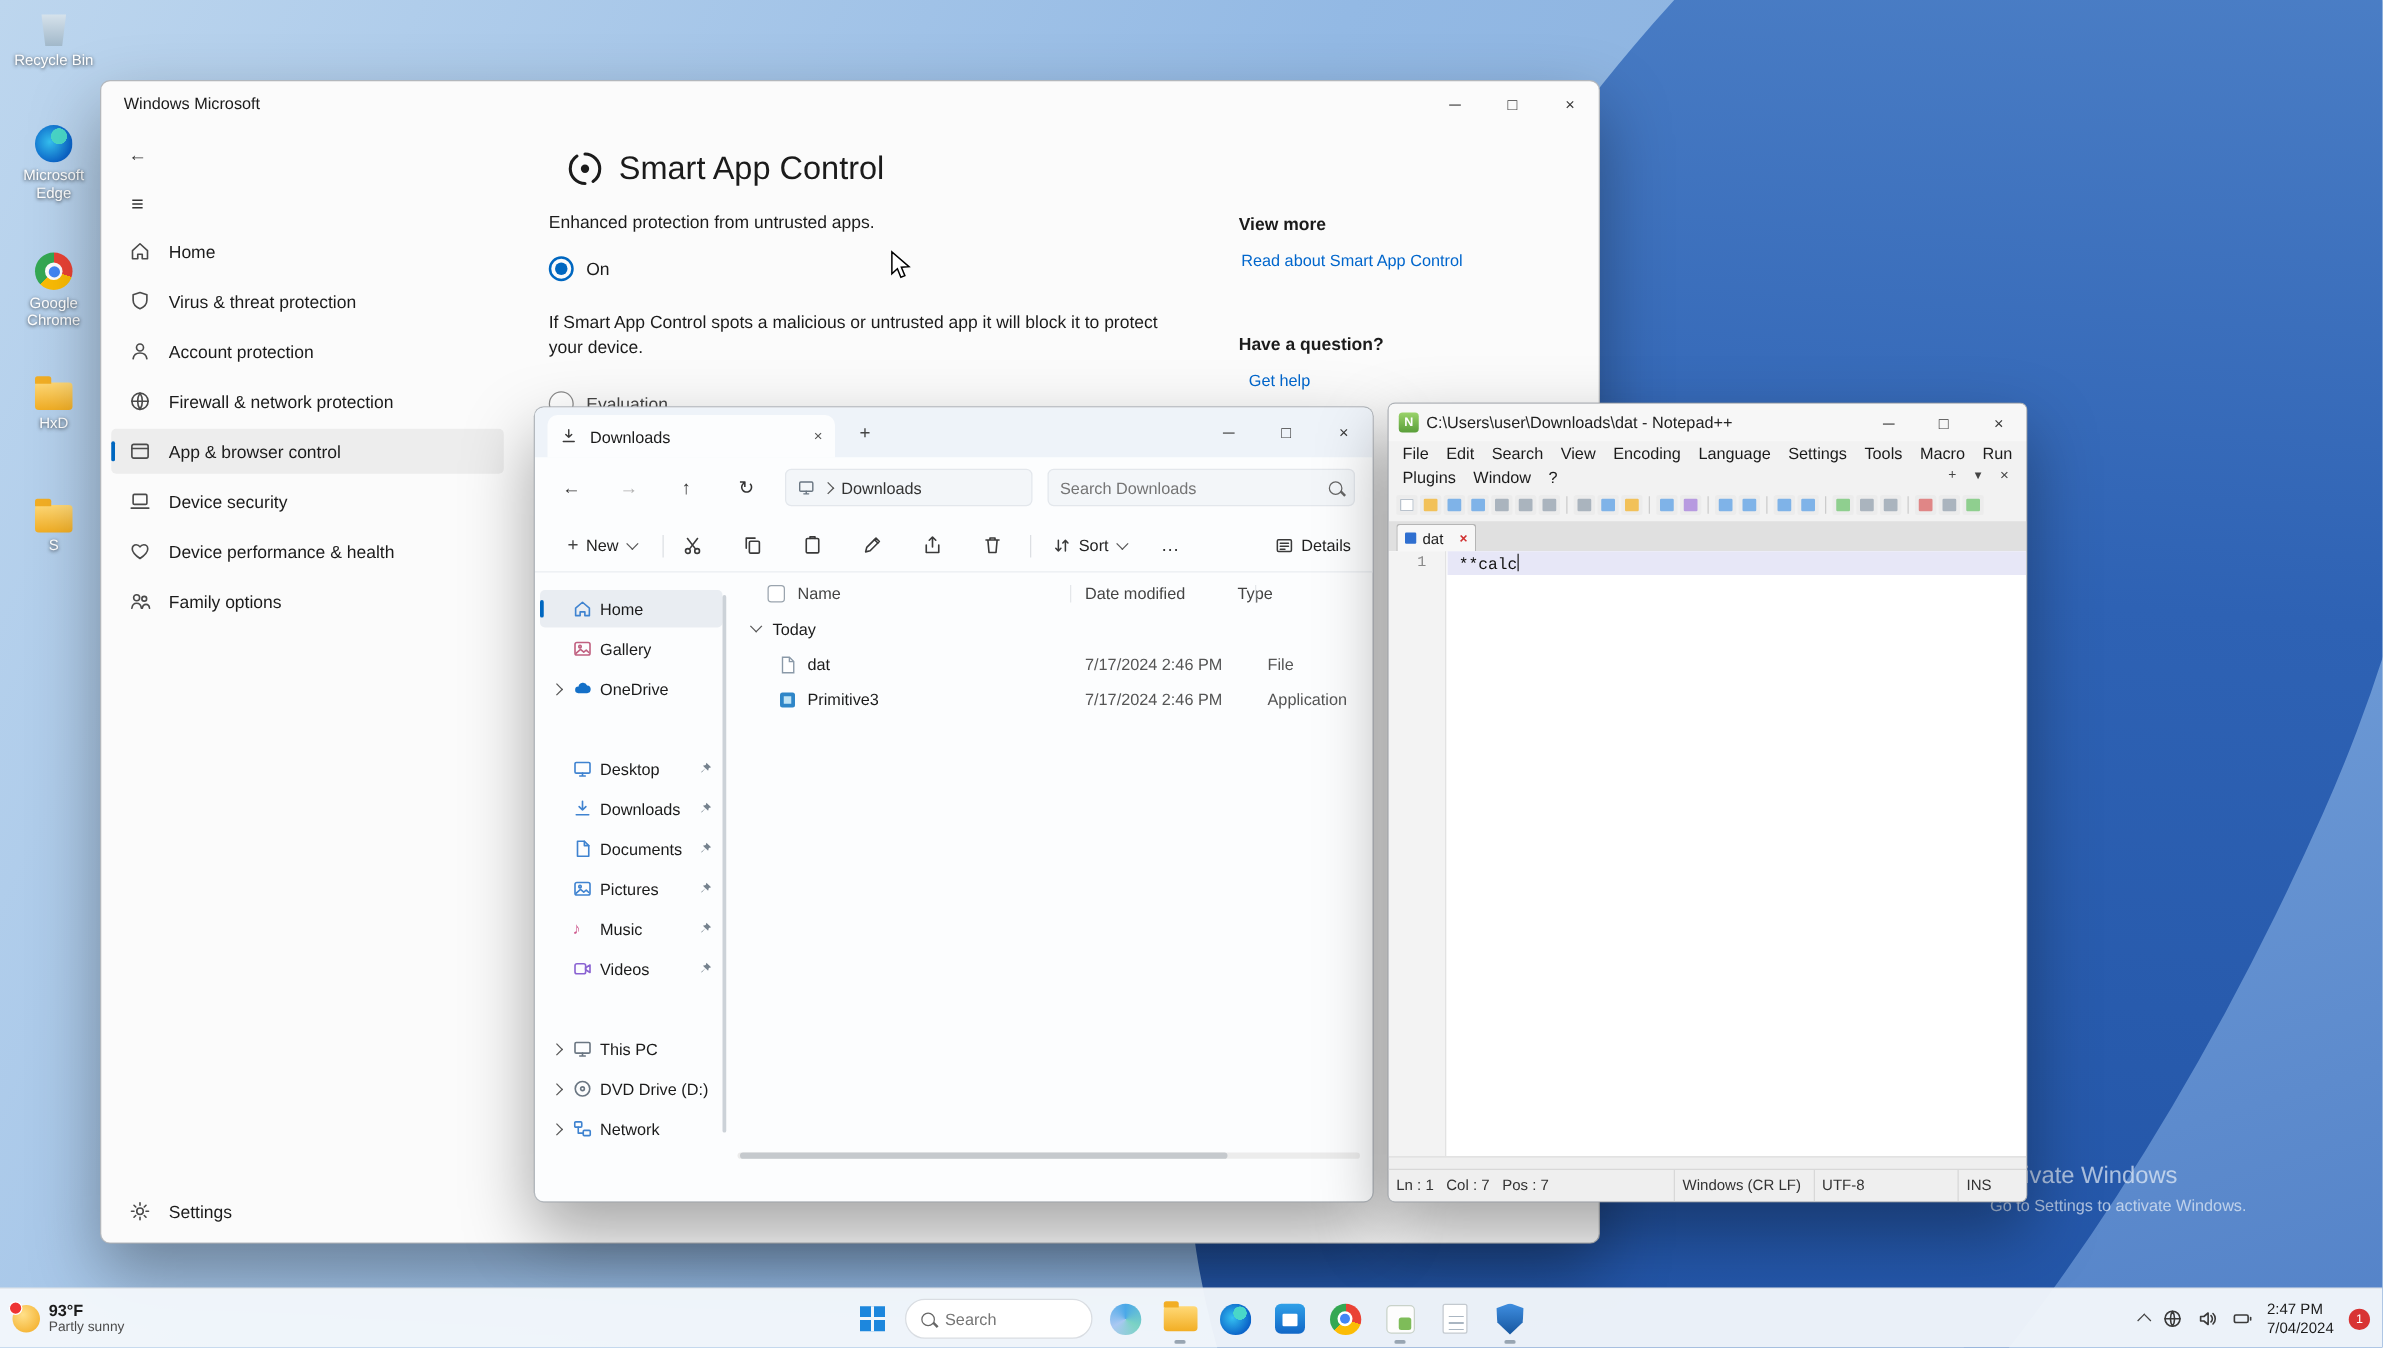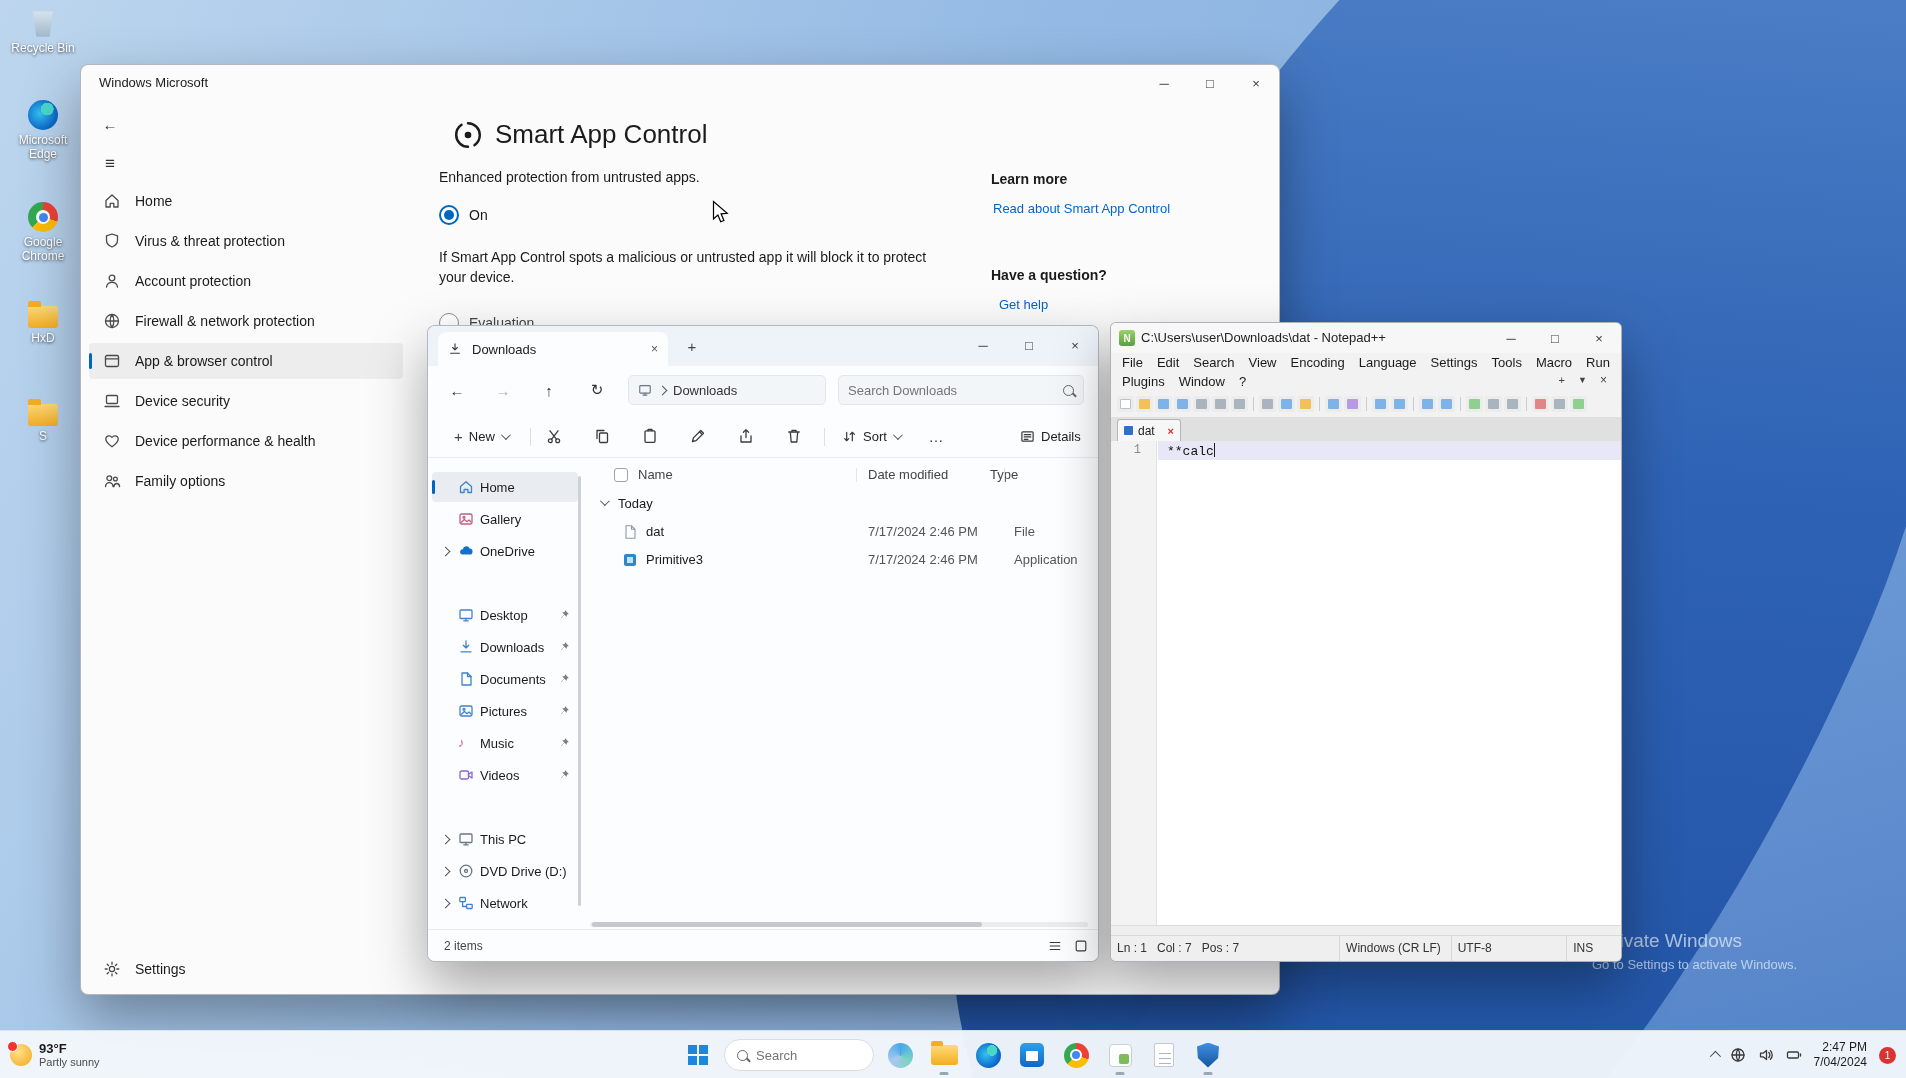--- a/index.html
+++ b/index.html
@@ -136,21 +136,21 @@
 .a-store::after{content:"";position:absolute;left:6px;top:8px;width:12px;height:10px;background:#fff;border-radius:1px}
 .a-chrome{width:25px;height:25px;border-radius:50%;background:conic-gradient(#ea4335 0 30%,#fbbc05 0 63%,#34a853 0 100%);position:relative}
 .a-chrome::before{content:"";position:absolute;inset:6.5px;background:#fff;border-radius:50%}
 .a-chrome::after{content:"";position:absolute;inset:8.5px;background:#4286f5;border-radius:50%}
 .a-npp{width:23px;height:23px;border-radius:4px;background:#fdfdfd;border:1px solid #c9d2c9;position:relative}
 .a-npp::after{content:"";position:absolute;right:2px;bottom:2px;width:10px;height:10px;background:#7ebc59;border-radius:2px}
 .a-note{width:20px;height:24px;background:#fff;border:1px solid #c3c9cf;border-radius:2px;background-image:repeating-linear-gradient(#fff 0 4px,#aab6c2 4px 5px);background-size:12px 100%;background-position:4px 5px;background-repeat:no-repeat}
 .a-shield{width:22px;height:25px;background:linear-gradient(#3f8ee0,#15559e);clip-path:polygon(50% 0,100% 16%,96% 62%,50% 100%,4% 62%,0 16%)}
 .tray{position:absolute;right:10px;top:0;height:48px;display:flex;align-items:center;gap:12px}
 .tchev{width:8px;height:8px;border-top:1.6px solid #444;border-right:1.6px solid #444;transform:rotate(-45deg) translateY(2px)}
-.clock{text-align:right;font-size:12px;color:#1b1b1b;line-height:15px}
+.clock{text-align:left;font-size:12px;color:#1b1b1b;line-height:15px}
 .badge{min-width:17px;height:17px;border-radius:9px;background:#d83434;color:#fff;font-size:10px;display:flex;align-items:center;justify-content:center;padding:0 3px}
 
 
 #cursor{position:absolute;left:712px;top:200px;z-index:20}
 </style>
 </head>
 <body>
 
 <div id="wallpaper">
   <div class="petal p2"></div>
@@ -274,21 +274,21 @@
     <span style="font-size:14px">On</span>
   </div>
 
   <div class="abs" style="left:358px;top:182px;width:505px;font-size:14px;line-height:1.45">If Smart App Control spots a malicious or untrusted app it will block it to protect your device.</div>
 
   <div class="abs" style="left:358px;top:248px;display:flex;align-items:center;gap:10px">
     <div class="radio off"></div>
     <span style="font-size:14px;color:#444">Evaluation</span>
   </div>
 
-  <div class="abs sec-head2" style="left:910px;top:106px">Learn more</div>
+  <div class="abs sec-head2" style="left:910px;top:106px">View more</div>
   <div class="abs seclink" style="left:912px;top:136px">Read about Smart App Control</div>
   <div class="abs sec-head2" style="left:910px;top:202px">Have a question?</div>
   <div class="abs seclink" style="left:918px;top:232px">Get help</div>
 </div>
 
 <div id="fx" class="win">
   <div class="tabbar">
     <div class="tab">
       <svg class="ic dark" width="14" height="14" viewBox="0 0 16 16">
           <path d="M8 2v7M8 9L5.3 6.3M8 9l2.7-2.7M3 12.8h10"></path>
@@ -522,33 +522,20 @@
       <span class="cellname">Primitive3</span>
       <span class="cellmod">7/17/2024 2:46 PM</span>
       <span class="celltype">Application</span>
     </div>
   </div>
 
   <div class="abs" style="left:162px;top:596px;width:498px;height:5px;background:#ececec;border-radius:3px">
     <div class="abs" style="left:2px;top:0;width:390px;height:5px;background:#c5c9cd;border-radius:3px"></div>
   </div>
 
-  <div class="fx-status">
-    <span class="abs" style="left:16px;top:9px">2 items</span>
-    <div class="abs" style="right:34px;top:7px;width:18px;height:18px;display:flex;align-items:center;justify-content:center">
-      <svg class="ic dark" width="14" height="14" viewBox="0 0 16 16">
-          <path d="M2.5 4h11M2.5 8h11M2.5 12h11"></path>
-        </svg>
-    </div>
-    <div class="abs" style="right:8px;top:7px;width:18px;height:18px;display:flex;align-items:center;justify-content:center">
-      <svg class="ic dark" width="14" height="14" viewBox="0 0 16 16">
-          <rect x="2.5" y="2.5" width="11" height="11" rx="1.5"></rect>
-        </svg>
-    </div>
-  </div>
 </div>
 
 <div id="npp" class="win">
   <div class="abs" style="left:0;top:0;right:0;height:30px;background:#f7f7f7"></div>
   <div class="abs" style="left:8px;top:7px;width:16px;height:16px;border-radius:3px;background:linear-gradient(#9ad36a,#5a9e3a);color:#fff;font-size:10px;font-weight:700;display:flex;align-items:center;justify-content:center">N</div>
   <div class="title">C:\Users\user\Downloads\dat - Notepad++</div>
   <div class="caps">
     <div class="cap" style="width:44px;height:30px">─</div>
     <div class="cap" style="width:44px;height:30px">□</div>
     <div class="cap" style="width:44px;height:30px">×</div>

